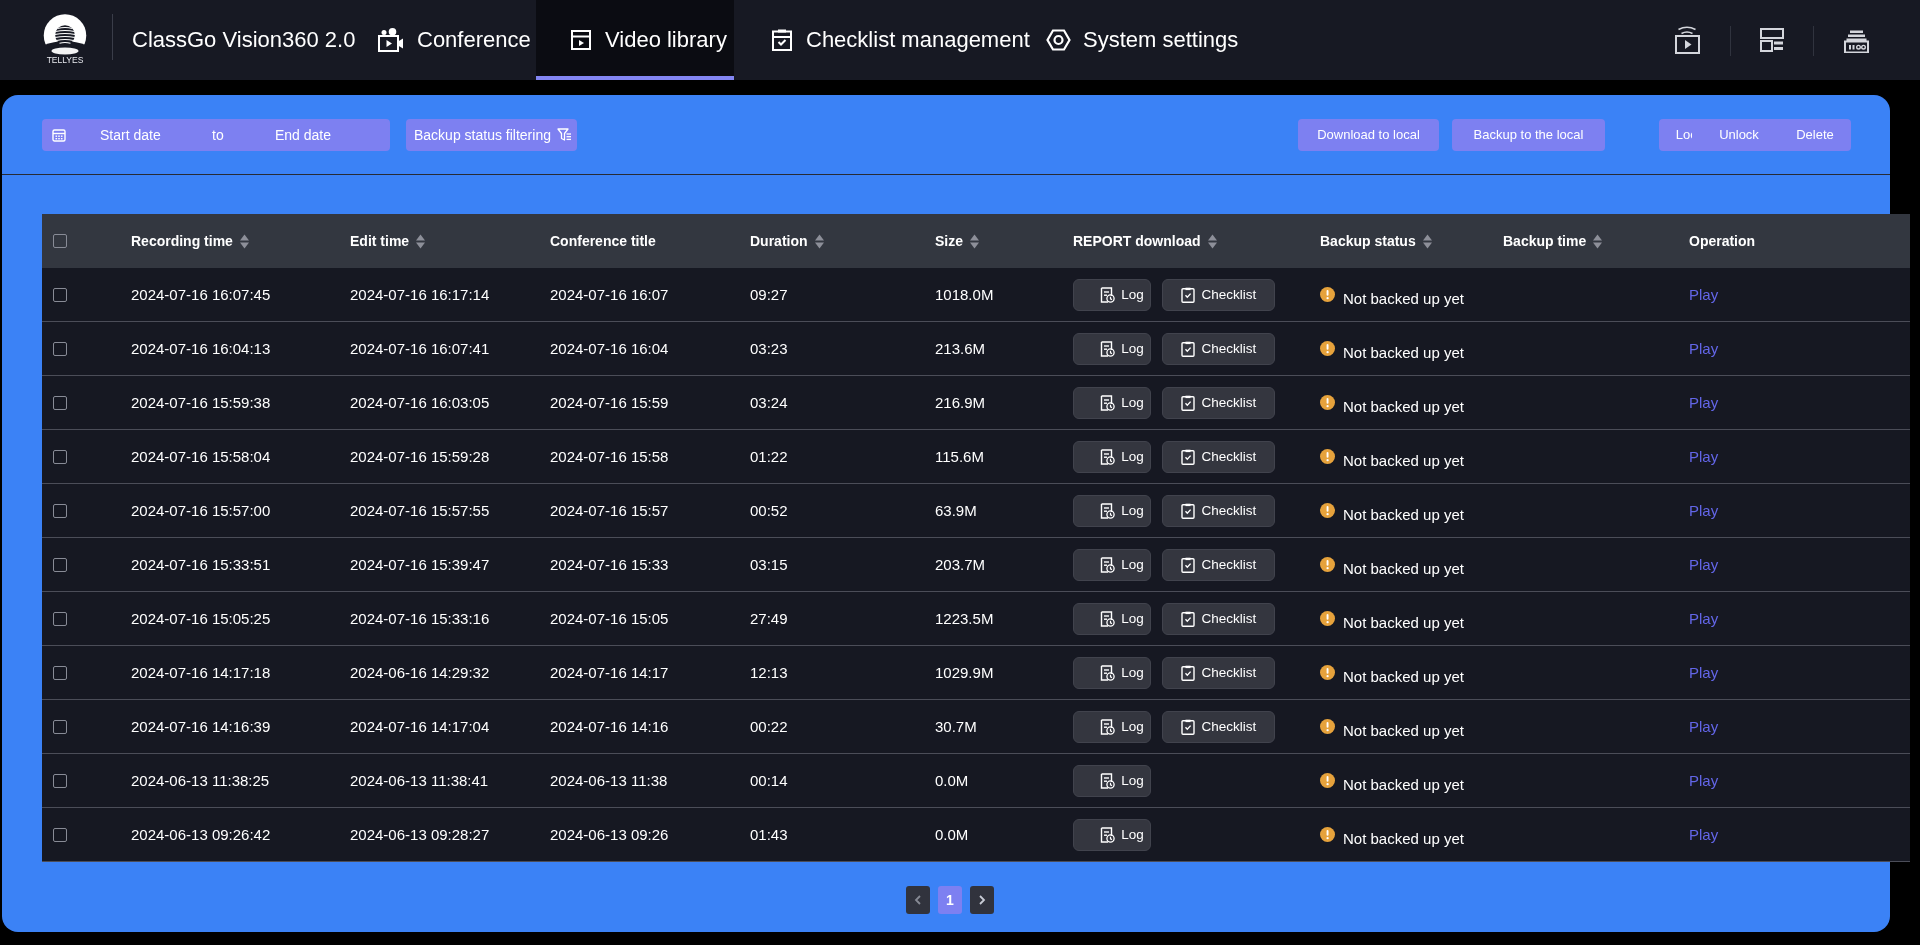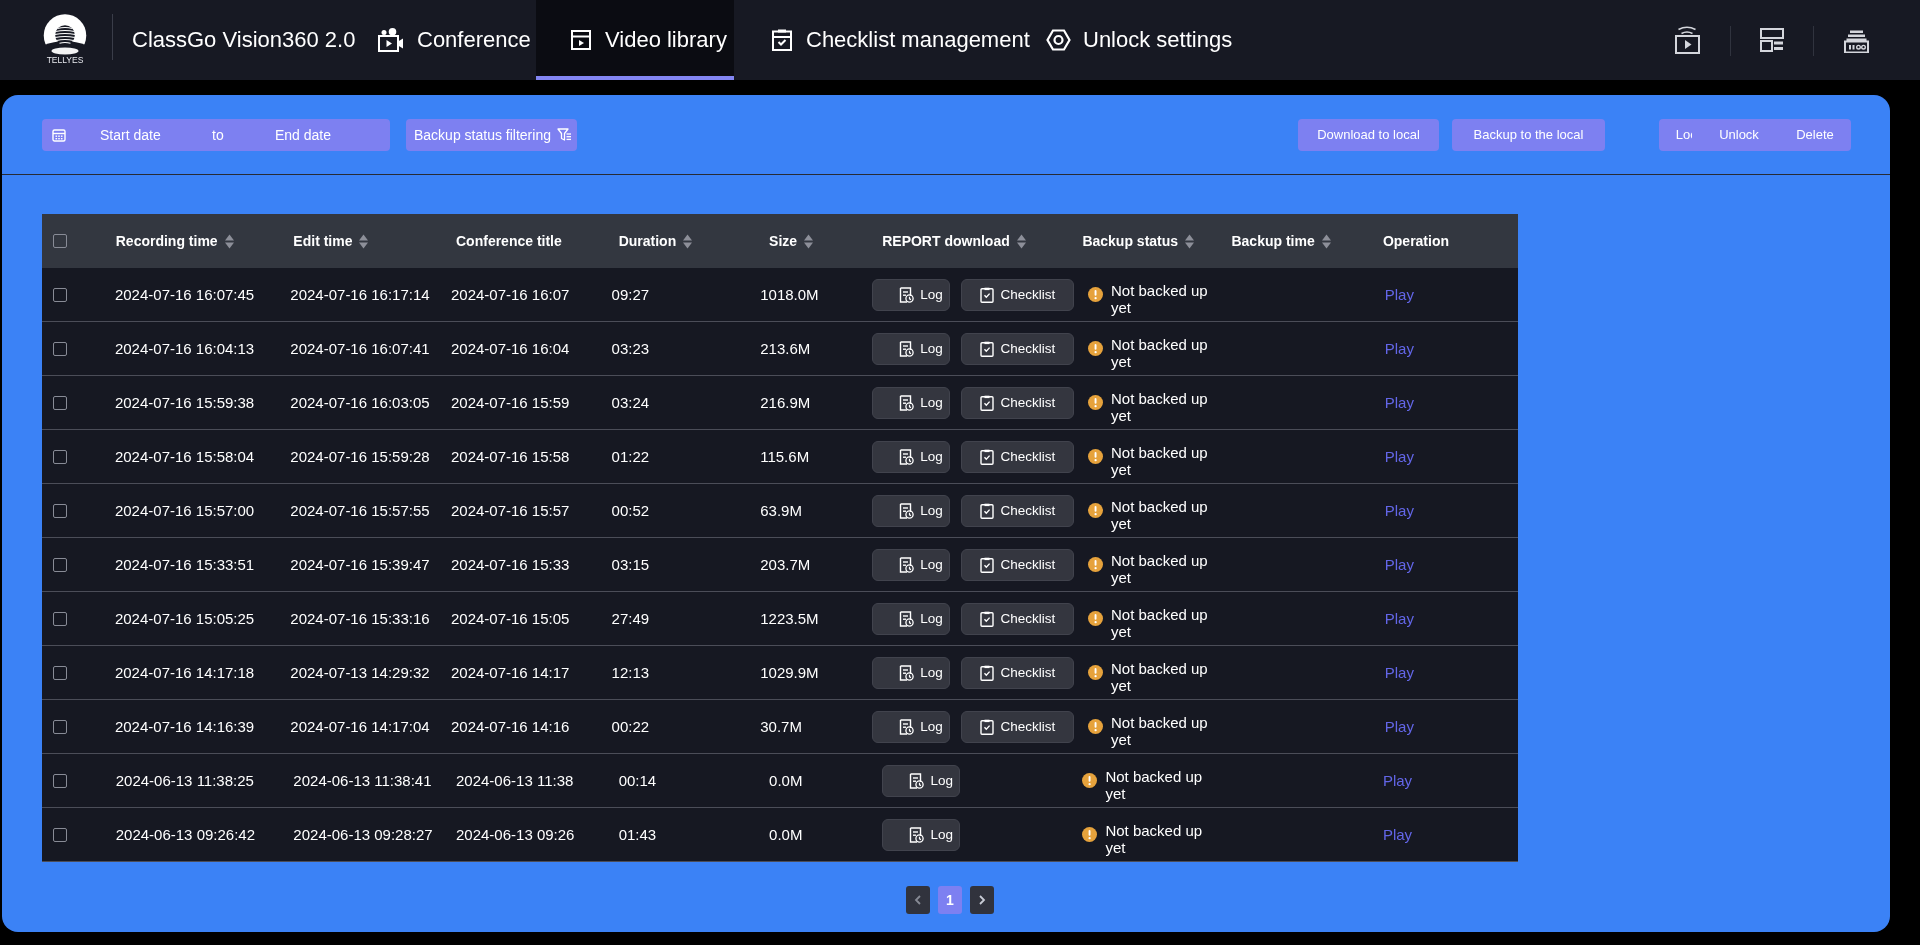--- a/index.html
+++ b/index.html
@@ -15,21 +15,21 @@
 #vdiv1 { position:absolute; left:112px; top:14px; width:1px; height:46px; background:#3a3d49; }
 .icodiv { position:absolute; top:26px; width:1px; height:30px; background:#30333e; }
 
 #panel { position:absolute; left:2px; top:95px; width:1888px; height:837px; background:#3b82f6; border-radius:16px; }
 #filterdiv { position:absolute; left:0px; top:79px; width:1888px; height:1px; background:#282b34; }
 
 .pbtn { position:absolute; top:24px; height:32px; background:#7d80f1; border-radius:4px; color:#fff; font-size:13px; line-height:32px; text-align:center; }
 .pbtn.f14 { font-size:14px; }
 
 #table { position:absolute; left:40px; top:119px; width:1816px; }
-.trow { display:flex; width:1476px; height:54px; align-items:center; border-bottom:1px solid #4b4d58; background:#161822; color:#fff; font-size:15px; }
+.trow { display:flex; width:1868px; height:54px; align-items:center; border-bottom:1px solid #4b4d58; background:#161822; color:#fff; font-size:15px; }
 .thead { background:#333740; font-weight:bold; font-size:14px; border-bottom:none; }
 .c0{width:76px;} .c1{width:219px;padding-left:13px;} .c2{width:199px;padding-left:13px;}
 .c3{width:200px;padding-left:14px;} .c4{width:186px;padding-left:14px;} .c5{width:137px;padding-left:13px;}
 .c6{width:247px;padding-left:14px;display:flex;align-items:center;} .c7{width:183px;padding-left:14px;display:flex;align-items:center;}
 .c8{width:186px;padding-left:14px;} .c9{width:183px;padding-left:14px;}
 .cb { width:14px; height:14px; border:1px solid #888b96; border-radius:2px; margin-left:11px; background:transparent; }
 .hlbl { display:flex; align-items:center; }
 .caret { display:inline-block; margin-left:6px; }
 .gbtn { height:32px; background:#34363f; border:1px solid #41434d; border-radius:6px; color:#fff; font-size:13.5px; display:flex; align-items:center; justify-content:center; }
 .logb { width:78px;padding-left:20px; }
@@ -85,21 +85,21 @@
     <rect x="1" y="2.5" width="18" height="18.5" fill="none" stroke="#fff" stroke-width="2"></rect>
     <rect x="2" y="7" width="16" height="2" fill="#fff"></rect>
     <path d="M6.5 13 L9 15.5 L13.5 11" fill="none" stroke="#fff" stroke-width="2"></path>
   </svg>
   <div class="navtext" style="left:806px;">Checklist management</div>
 
   <svg class="navicon" style="left:1046px;" width="25" height="24" viewBox="0 0 25 24">
     <path d="M7 2.5 L18 2.5 L23.5 12 L18 21.5 L7 21.5 L1.5 12 Z" fill="none" stroke="#fff" stroke-width="2.2"></path>
     <circle cx="12.5" cy="12" r="4" fill="none" stroke="#fff" stroke-width="2.2"></circle>
   </svg>
-  <div class="navtext" style="left:1083px;">Unlock settings</div>
+  <div class="navtext" style="left:1083px;">System settings</div>
 
   <svg class="abs" style="left:1674px; top:26px;" width="27" height="28" viewBox="0 0 27 28">
     <g stroke="#d4d6dc" fill="none" stroke-width="1.6">
       <path d="M7.5 7.5 Q13 4.5 18.5 7.5"></path>
       <path d="M4.5 3.5 Q13 -1 21.5 3.5"></path>
     </g>
     <rect x="2" y="10" width="23" height="17" fill="none" stroke="#d4d6dc" stroke-width="2"></rect>
     <path d="M11 14 L17.5 18.5 L11 23 Z" fill="#d4d6dc"></path>
   </svg>
   <div class="icodiv" style="left:1730px;"></div>
@@ -445,21 +445,21 @@
           <span class="wtxt">Not backed up yet</span>
         </div>
         <div class="c8"></div>
         <div class="c9"><span class="play">Play</span></div>
       </div>
       <div class="trow">
         <div class="c0">
           <div class="cb"></div>
         </div>
         <div class="c1">2024-07-16 14:17:18</div>
-        <div class="c2">2024-07-13 14:29:32</div>
+        <div class="c2">2024-06-16 14:29:32</div>
         <div class="c3">2024-07-16 14:17</div>
         <div class="c4">12:13</div>
         <div class="c5">1029.9M</div>
         <div class="c6">
           <div class="gbtn logb"><svg width="15" height="16" viewBox="0 0 15 16" style="margin-right:6px;">
               <path d="M1.5 1 L11.5 1 L11.5 9 M8 15 L1.5 15 L1.5 1" fill="none" stroke="#fff" stroke-width="1.4"></path>
               <line x1="4" y1="5" x2="9" y2="5" stroke="#fff" stroke-width="1.4"></line>
               <line x1="4" y1="8.2" x2="7" y2="8.2" stroke="#fff" stroke-width="1.4"></line>
               <circle cx="10.5" cy="11.5" r="3.6" fill="none" stroke="#fff" stroke-width="1.3"></circle>
               <path d="M10.5 9.8 L10.5 11.9 L12 12.6" fill="none" stroke="#fff" stroke-width="1.2"></path>

